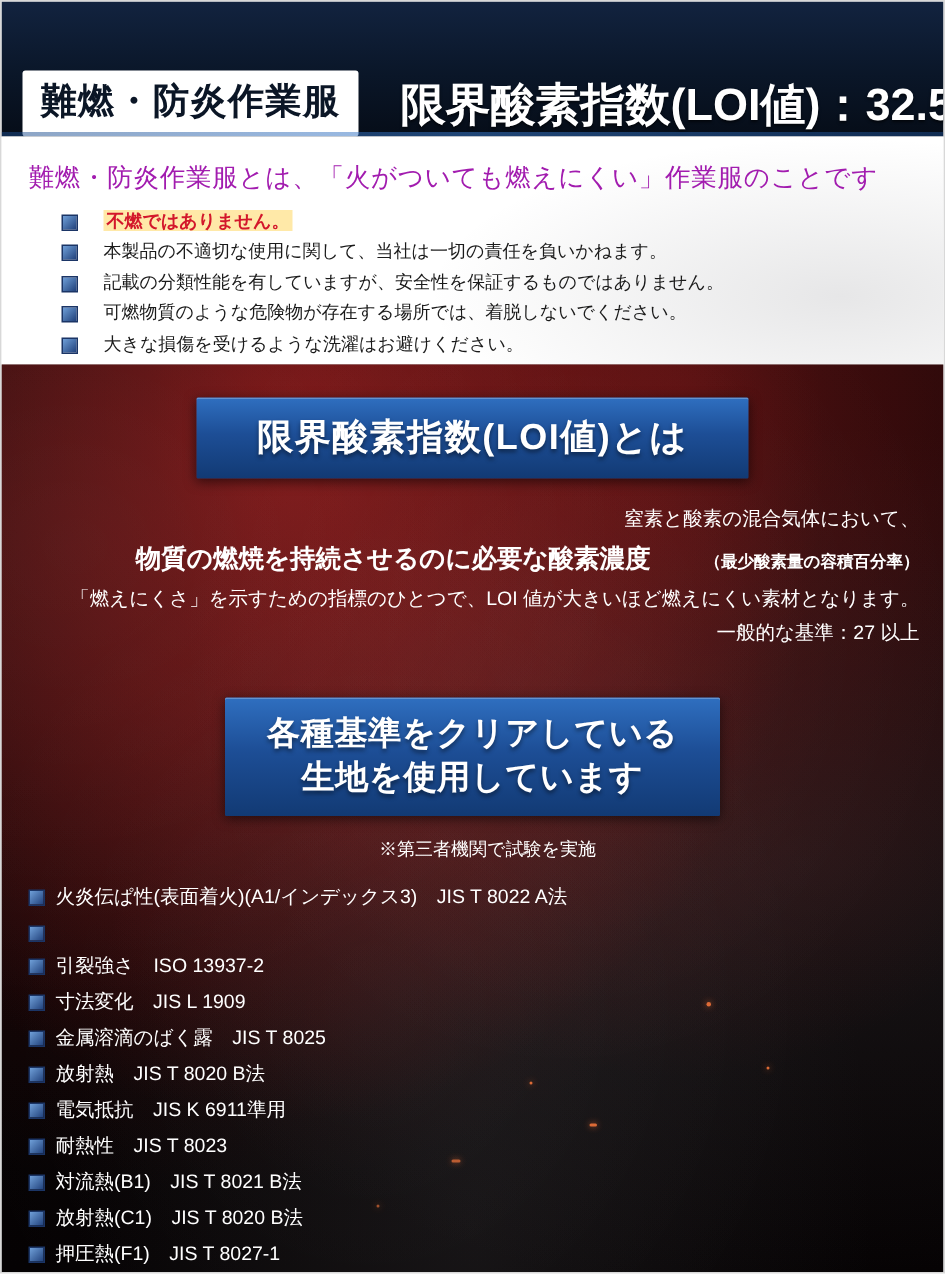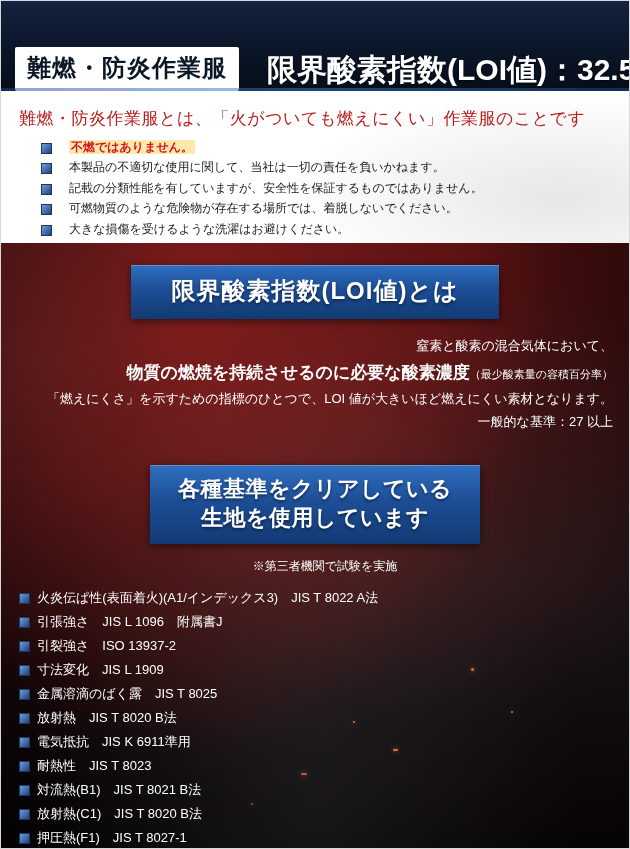--- a/index.html
+++ b/index.html
@@ -77,21 +77,21 @@
     
     content: "";
     position: absolute;
     right: 0; top: 0; bottom: 0; width: 55%;
     background: radial-gradient(ellipse at 80% 70%, rgba(120,120,125,.18), rgba(255,255,255,0) 70%);
     pointer-events: none;
   }
   .notes-lead {
     position: relative;
     font-size: 17px;
-    color: #b91c1c;
+    color: #a21caf;
     letter-spacing: .5px;
     margin-bottom: 10px;
     white-space: nowrap;
   }
   .note-row {
     position: relative;
     display: flex;
     align-items: flex-start;
     margin: 0 0 6px 22px;
     font-size: 12px;
@@ -188,21 +188,22 @@
   }
   .loi-l1 { font-size: 13px; margin-bottom: 6px; }
   .loi-l2 {
     font-size: 17px;
     font-weight: bold;
     margin-bottom: 6px;
     white-space: nowrap;
   }
   .loi-l2 .small {
     font-size: 11px;
-    font-weight: normal;
+    font-weight: bold;
+    margin-left: 36px;
   }
   .loi-l3 { font-size: 13px; margin-bottom: 5px; }
   .loi-l4 { font-size: 13px; }
 
   .third-party {
     position: relative;
     color: #ffffff;
     font-size: 12px;
     text-align: center;
     margin-top: 14px;
@@ -287,21 +288,20 @@
 
     <div class="third-party">※第三者機関で試験を実施</div>
 
     <div class="std-list">
       <div class="std-row">
         <span class="sq"></span>
         <span>火炎伝ぱ性(表面着火)(A1/インデックス3)　JIS T 8022 A法</span>
       </div>
       <div class="std-row">
         <span class="sq"></span>
-        <span>引張強さ　JIS L 1096　附属書J</span>
       </div>
       <div class="std-row">
         <span class="sq"></span>
         <span>引裂強さ　ISO 13937-2</span>
       </div>
       <div class="std-row">
         <span class="sq"></span>
         <span>寸法変化　JIS L 1909</span>
       </div>
       <div class="std-row">

